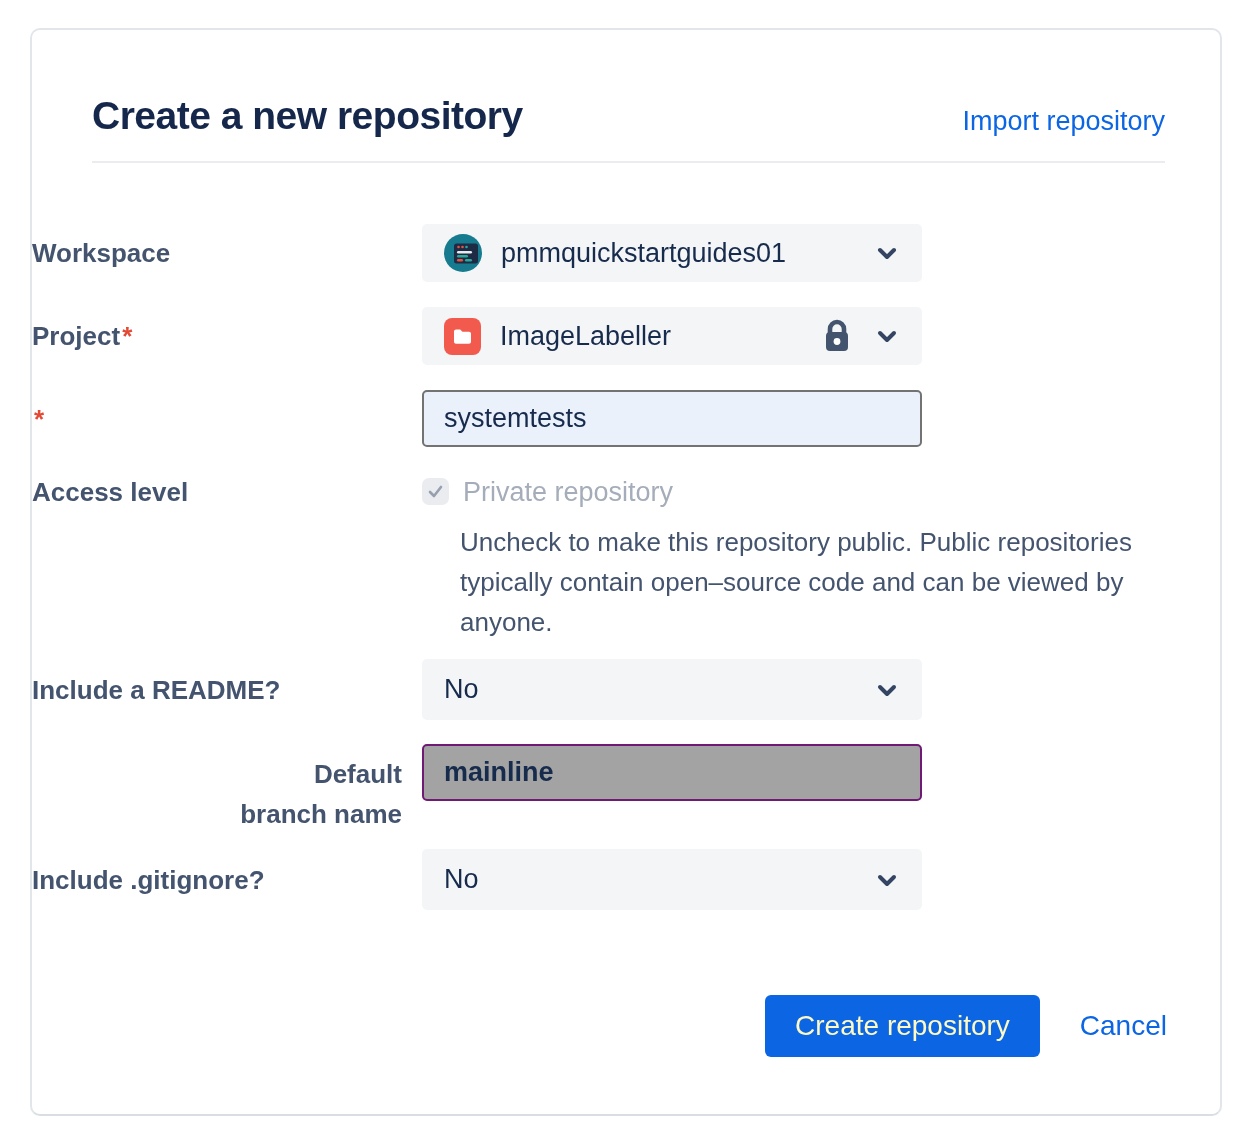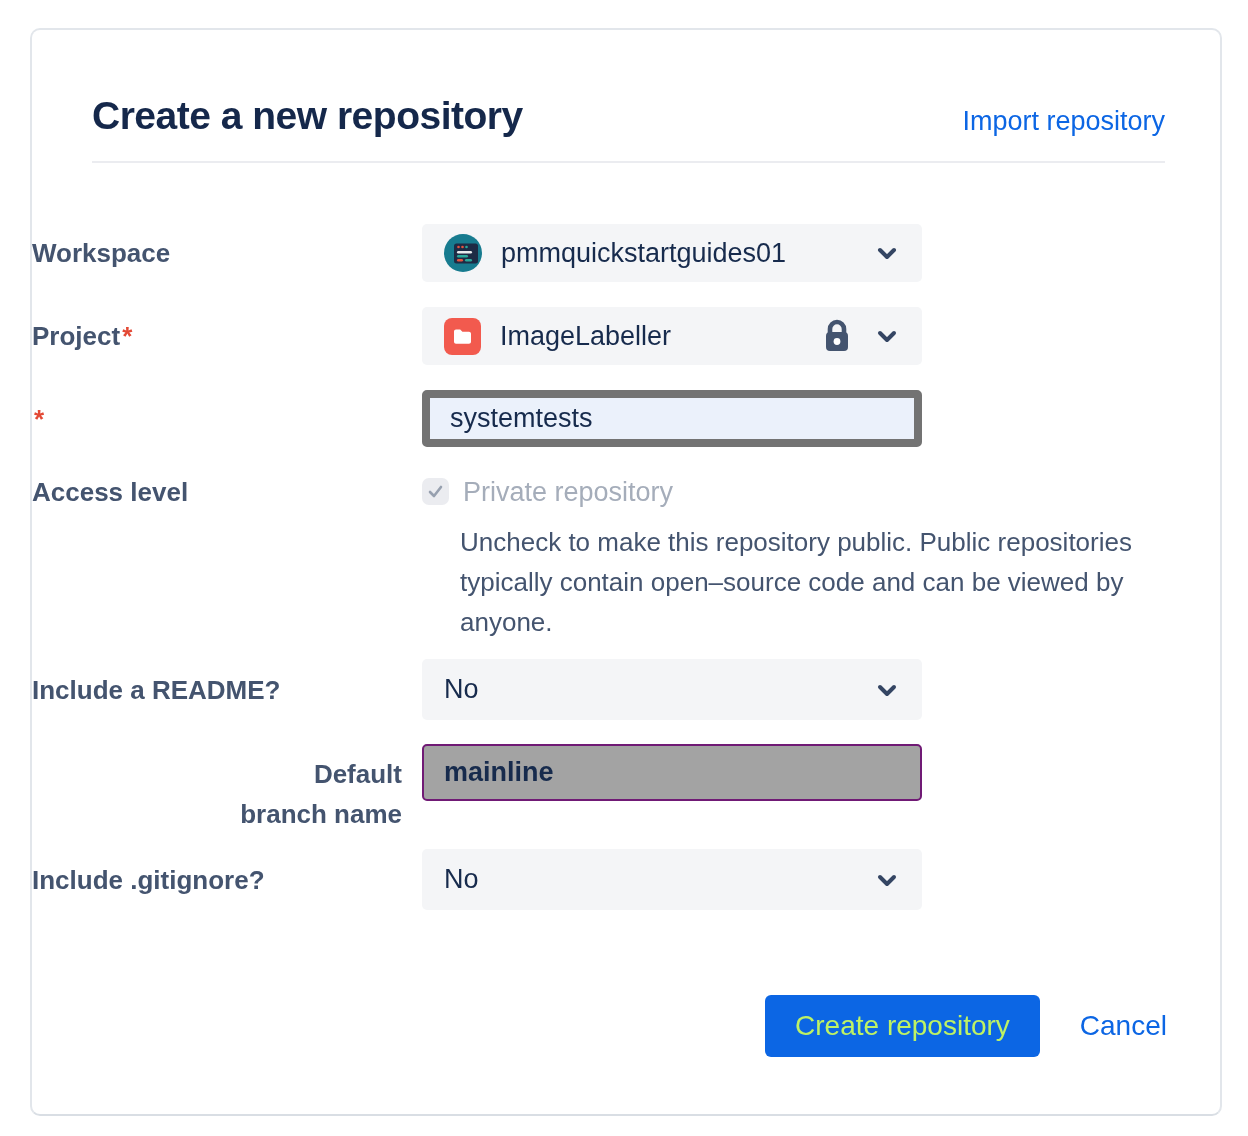--- a/index.html
+++ b/index.html
@@ -61,21 +61,21 @@
   .lock-icon { margin-left: auto; margin-right: 22px; flex: none; display: flex; }
   .lock-icon + .chevron-down { margin-left: 0; }
 
   .text-input {
     width: 500px; height: 57px;
     border-radius: 5px;
     font-family: "Liberation Sans", sans-serif;
     font-size: 27px; color: #172B4D;
     padding: 0 20px; outline: none;
   }
-  .input-focused { background: #EBF1FB; border: 8px solid #737373; }
+  .input-focused { background: #EBF1FB; border: 2px solid #737373; }
   .input-normal  { background: #a3a3a3; border: 2px solid #701a75; font-weight: bold; }
 
   .checkbox {
     width: 27px; height: 27px; flex: none;
     background: #EBECF0; border-radius: 7px;
     display: flex; align-items: center; justify-content: center;
     margin-top: 6px;
   }
   .cb-label {
     font-size: 27px; color: #A5ADBA; margin-left: 14px; line-height: 40px;
@@ -91,21 +91,21 @@
     position: absolute; left: 68px; top: 898px;
     display: flex; align-items: center; cursor: pointer;
   }
   .advanced .chev-right { display: flex; margin-right: 16px; }
   .advanced .adv-label { font-size: 28px; font-weight: 600; color: #0C66E4; }
 
   .footer { position: absolute; left: 0; top: 965px; width: 1135px;
     display: flex; align-items: center; justify-content: flex-end; gap: 40px; }
   .btn-primary {
     height: 62px; padding: 8px 30px;
-    background: #0C66E4; color: #bef264;
+    background: #0C66E4; color: #fef9c3;
     border: none; border-radius: 6px;
     font-family: "Liberation Sans", sans-serif;
     font-size: 28px; font-weight: 500; cursor: pointer;
   }
   .btn-cancel {
     font-size: 28px; font-weight: 500; color: #0C66E4;
     cursor: pointer; text-decoration: none;
   }
 
   

